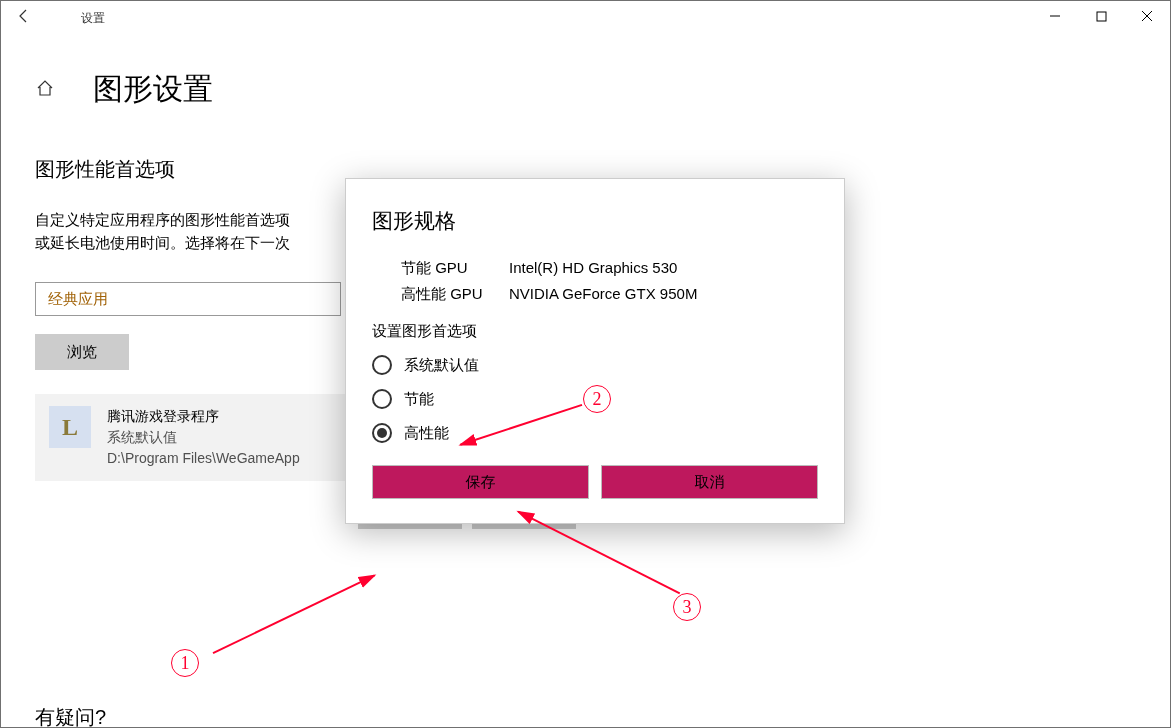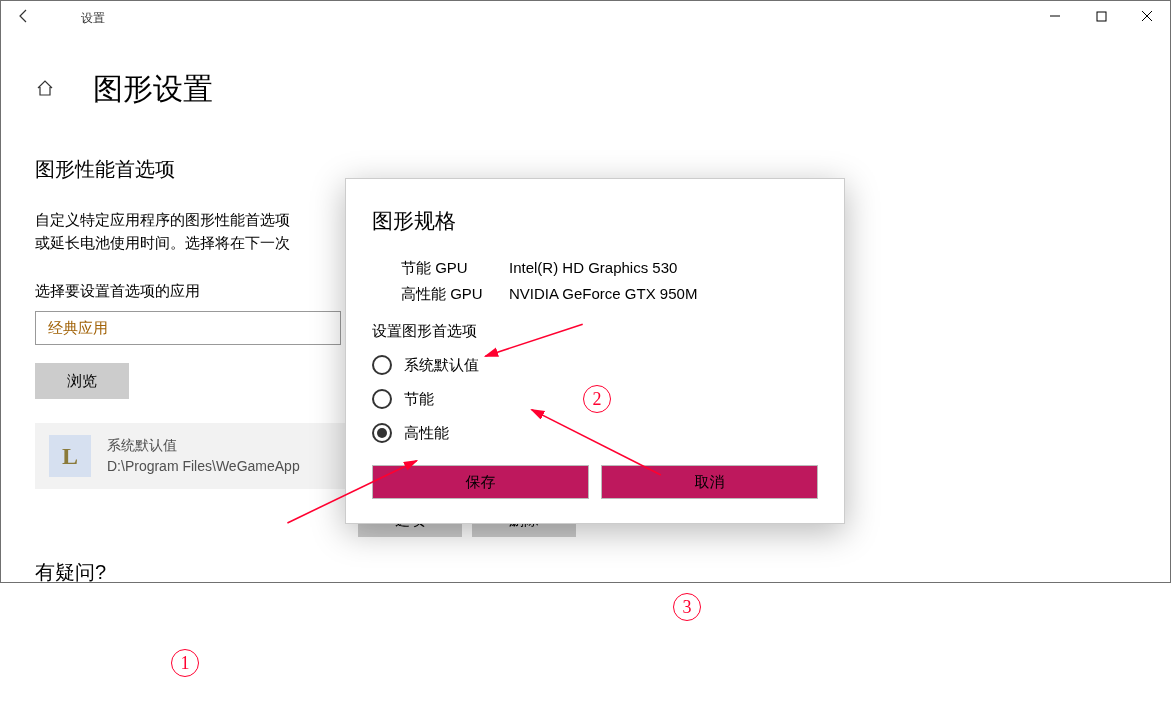--- a/index.html
+++ b/index.html
@@ -1,17 +1,17 @@
 <!DOCTYPE html>
 <html><head>
 <meta charset="utf-8">
 <style>
   * { box-sizing: border-box; margin: 0; padding: 0; font-family: "Microsoft YaHei", "Segoe UI", sans-serif; }
   html, body { width: 1171px; height: 728px; overflow: hidden; background: #fff; }
-  .window { position: relative; width: 1171px; height: 583px; border: 1px solid #707070; }
+  .window { position: relative; width: 1171px; height: 728px; border: 1px solid #707070; }
 
   .titlebar { position: relative; height: 34px; width: 100%; display: flex; align-items: center; }
   .titlebar .back { width: 46px; text-align: center; font-size: 16px; color: #333; }
   .titlebar .title { font-size: 12px; color: #333; margin-left: 34px; }
   .win-controls { position: absolute; top: 0; right: 0; height: 34px; display: flex; }
   .win-btn { width: 46px; height: 30px; display: flex; align-items: center; justify-content: center; }
   .win-btn svg { stroke: #000; stroke-width: 1; fill: none; }
 
   .content { position: absolute; left: 34px; top: 68px; right: 34px; bottom: 0; }
   .page-header { display: flex; align-items: center; gap: 18px; margin-bottom: 46px; }
@@ -90,30 +90,30 @@
       <div class="page-title">图形设置</div>
     </div>
 
     <div class="section-heading">图形性能首选项</div>
 
     <div class="desc">
       <span>自定义特定应用程序的图形性能首选项</span><br>
       <span>或延长电池使用时间。选择将在下一次</span>
     </div>
 
-    <div class="label">选择要设置首选项的应用</div>
     <div class="dropdown">
       <span>经典应用</span>
     </div>
     <button class="browse-btn">浏览</button>
 
     <div class="app-list">
       <div class="app-item">
         <div class="app-icon">L</div>
         <div class="app-meta">
+          <div class="app-name">腾讯游戏登录程序</div>
           <div>系统默认值</div>
           <div>D:\Program Files\WeGameApp</div>
         </div>
       </div>
     </div>
     <div class="app-actions">
       <button class="app-action-btn">选项</button>
       <button class="app-action-btn">删除</button>
     </div>
 

